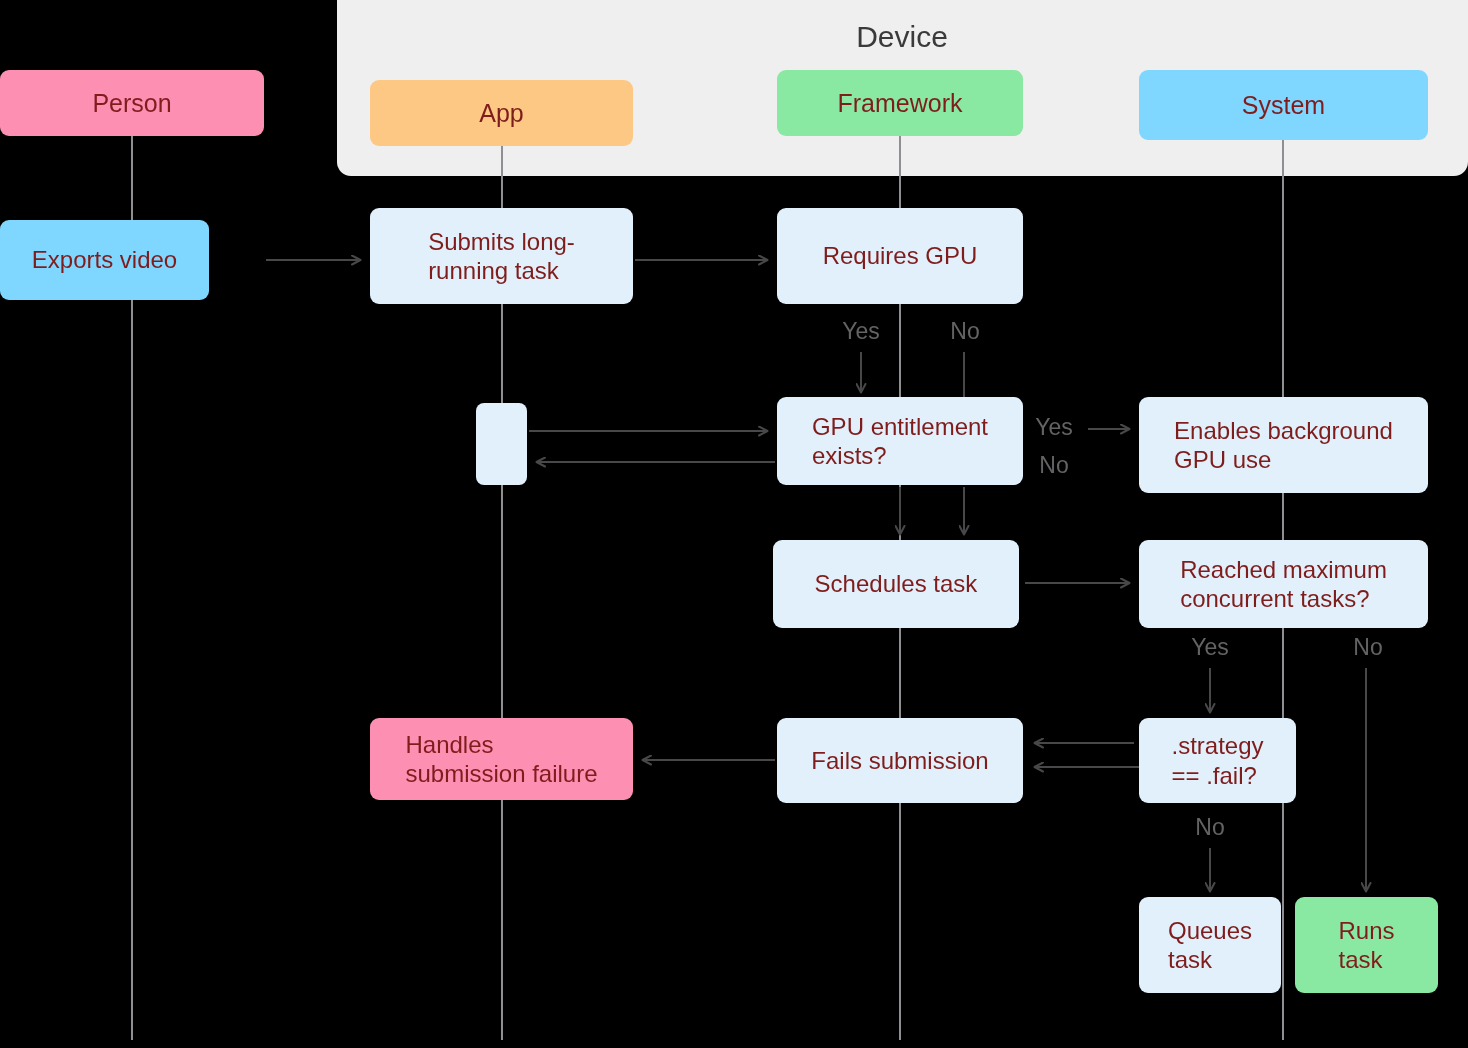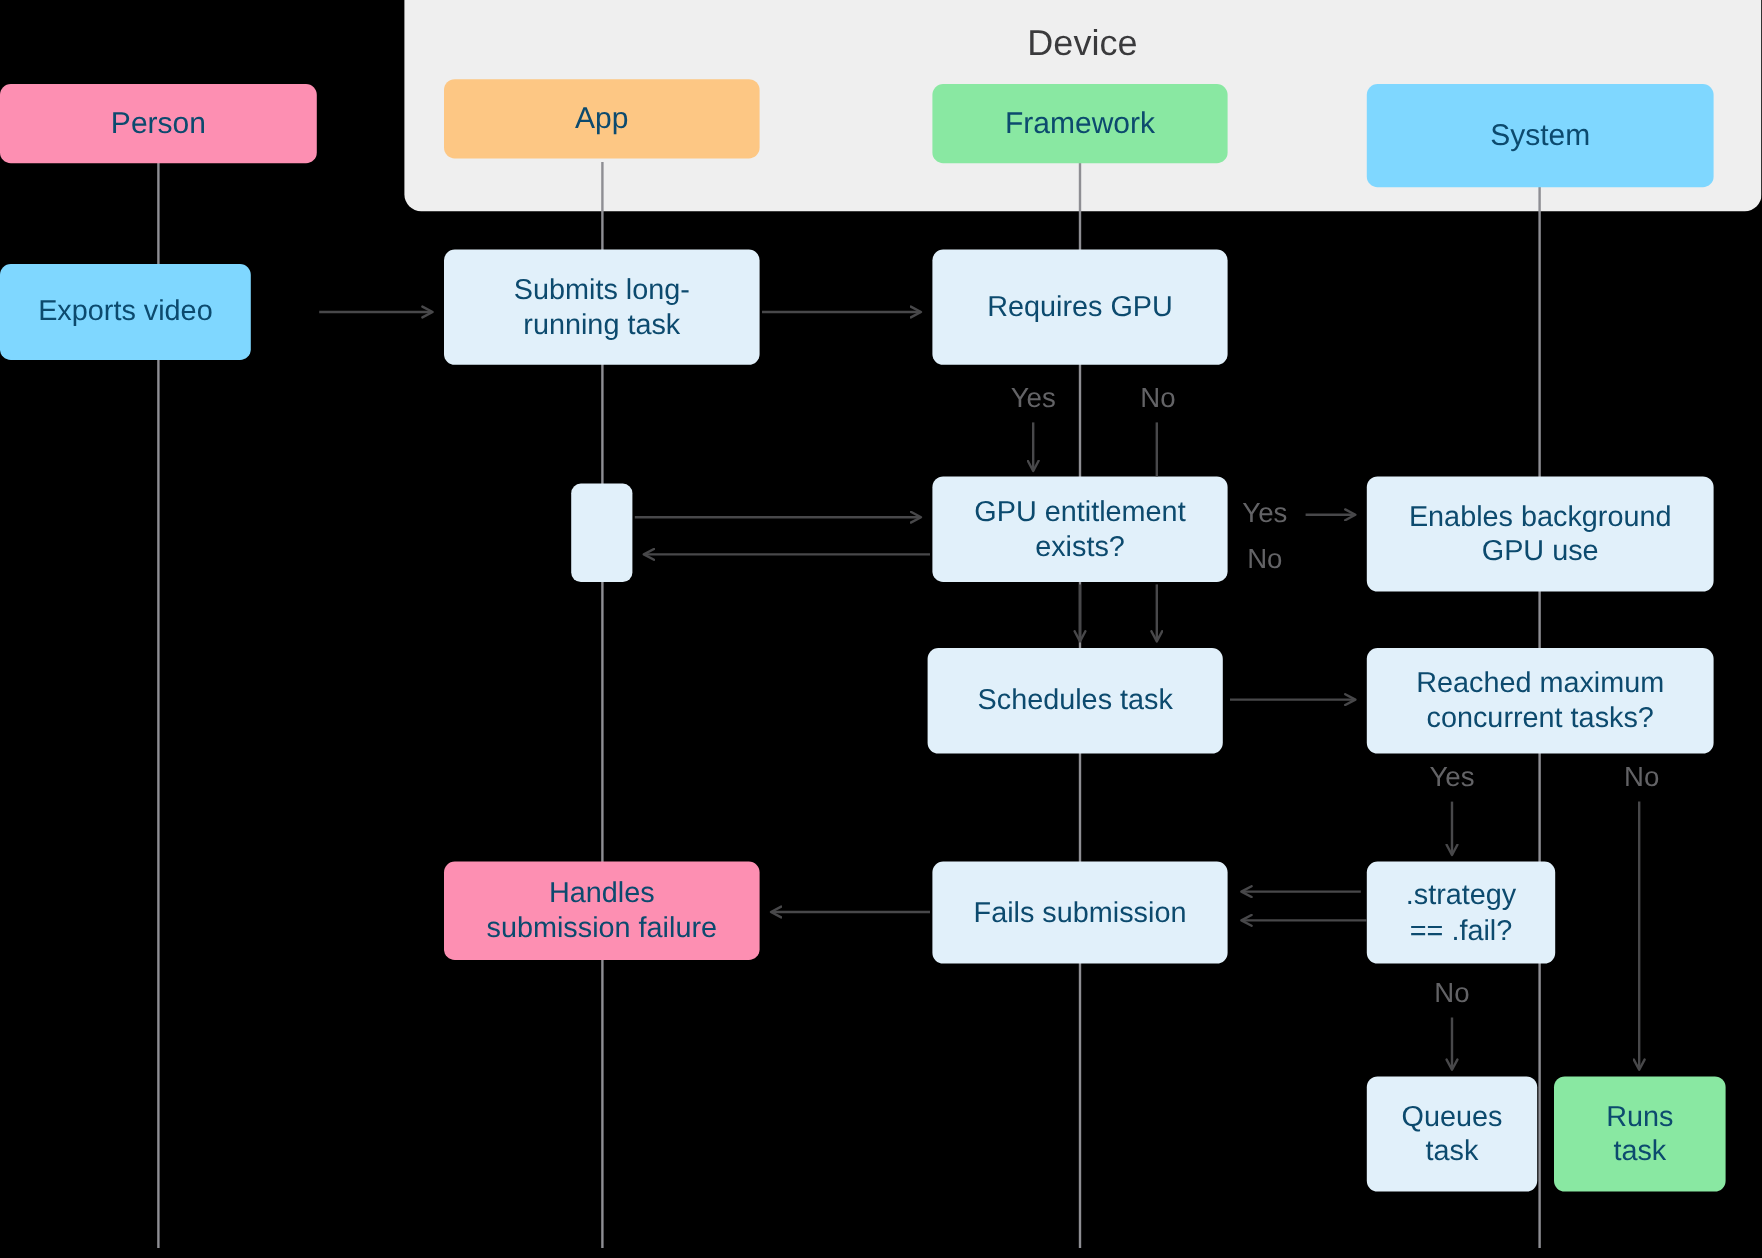--- a/index.html
+++ b/index.html
@@ -31,22 +31,21 @@
     position: absolute;
     width: 2px;
     background: #8e8e93;
   }
   .node {
     position: absolute;
     border-radius: 9px;
     display: flex;
     align-items: center;
     justify-content: center;
-    text-align: center;
-    color: #0c4a6e;
+    color: #7f1d1d;
     font-size: 24px;
     line-height: 1.22;
     box-sizing: border-box;
     padding: 2px 8px;
   }
   .node.actor { font-size: 25px; }
   .c-pink   { background: #fd8fb2; }
   .c-blue   { background: #7fd7ff; }
   .c-orange { background: #fdc784; }
   .c-green  { background: #89e8a2; }
@@ -80,23 +79,23 @@
 
   <div class="device-group" style="left:337px; top:-16px; width:1131px; height:192px;"></div>
   <div class="device-title" style="left:782px; top:20px; width:240px;">Device</div>
 
   <div class="lifeline" style="left:131px;  top:135px; height:905px;"></div>
   <div class="lifeline" style="left:501px;  top:135px; height:905px;"></div>
   <div class="lifeline" style="left:899px;  top:135px; height:905px;"></div>
   <div class="lifeline" style="left:1282px; top:135px; height:905px;"></div>
 
   <div class="node actor c-pink" style="left:0px;    top:70px; width:264px; height:66px;">Person</div>
-  <div class="node actor c-orange" style="left:370px;  top:66px; width:263px; height:66px;">App</div>
+  <div class="node actor c-orange" style="left:370px;  top:80px; width:263px; height:66px;">App</div>
   <div class="node actor c-green" style="left:777px;  top:70px; width:246px; height:66px;">Framework</div>
-  <div class="node actor c-blue" style="left:1139px; top:70px; width:289px; height:86px;">System</div>
+  <div class="node actor c-blue" style="left:1139px; top:70px; width:289px; height:70px;">System</div>
 
   <div class="activation" style="left:476px; top:403px; width:51px; height:82px;"></div>
 
   <div class="node c-blue" style="left:0px;    top:220px; width:209px; height:80px;">Exports video</div>
   <div class="node c-pale" style="left:370px;  top:208px; width:263px; height:96px;">
       <span style="white-space:pre-line;">Submits long-
 running task</span>
   </div>
   <div class="node c-pale" style="left:777px;  top:208px; width:246px; height:96px;">Requires GPU</div>
 

